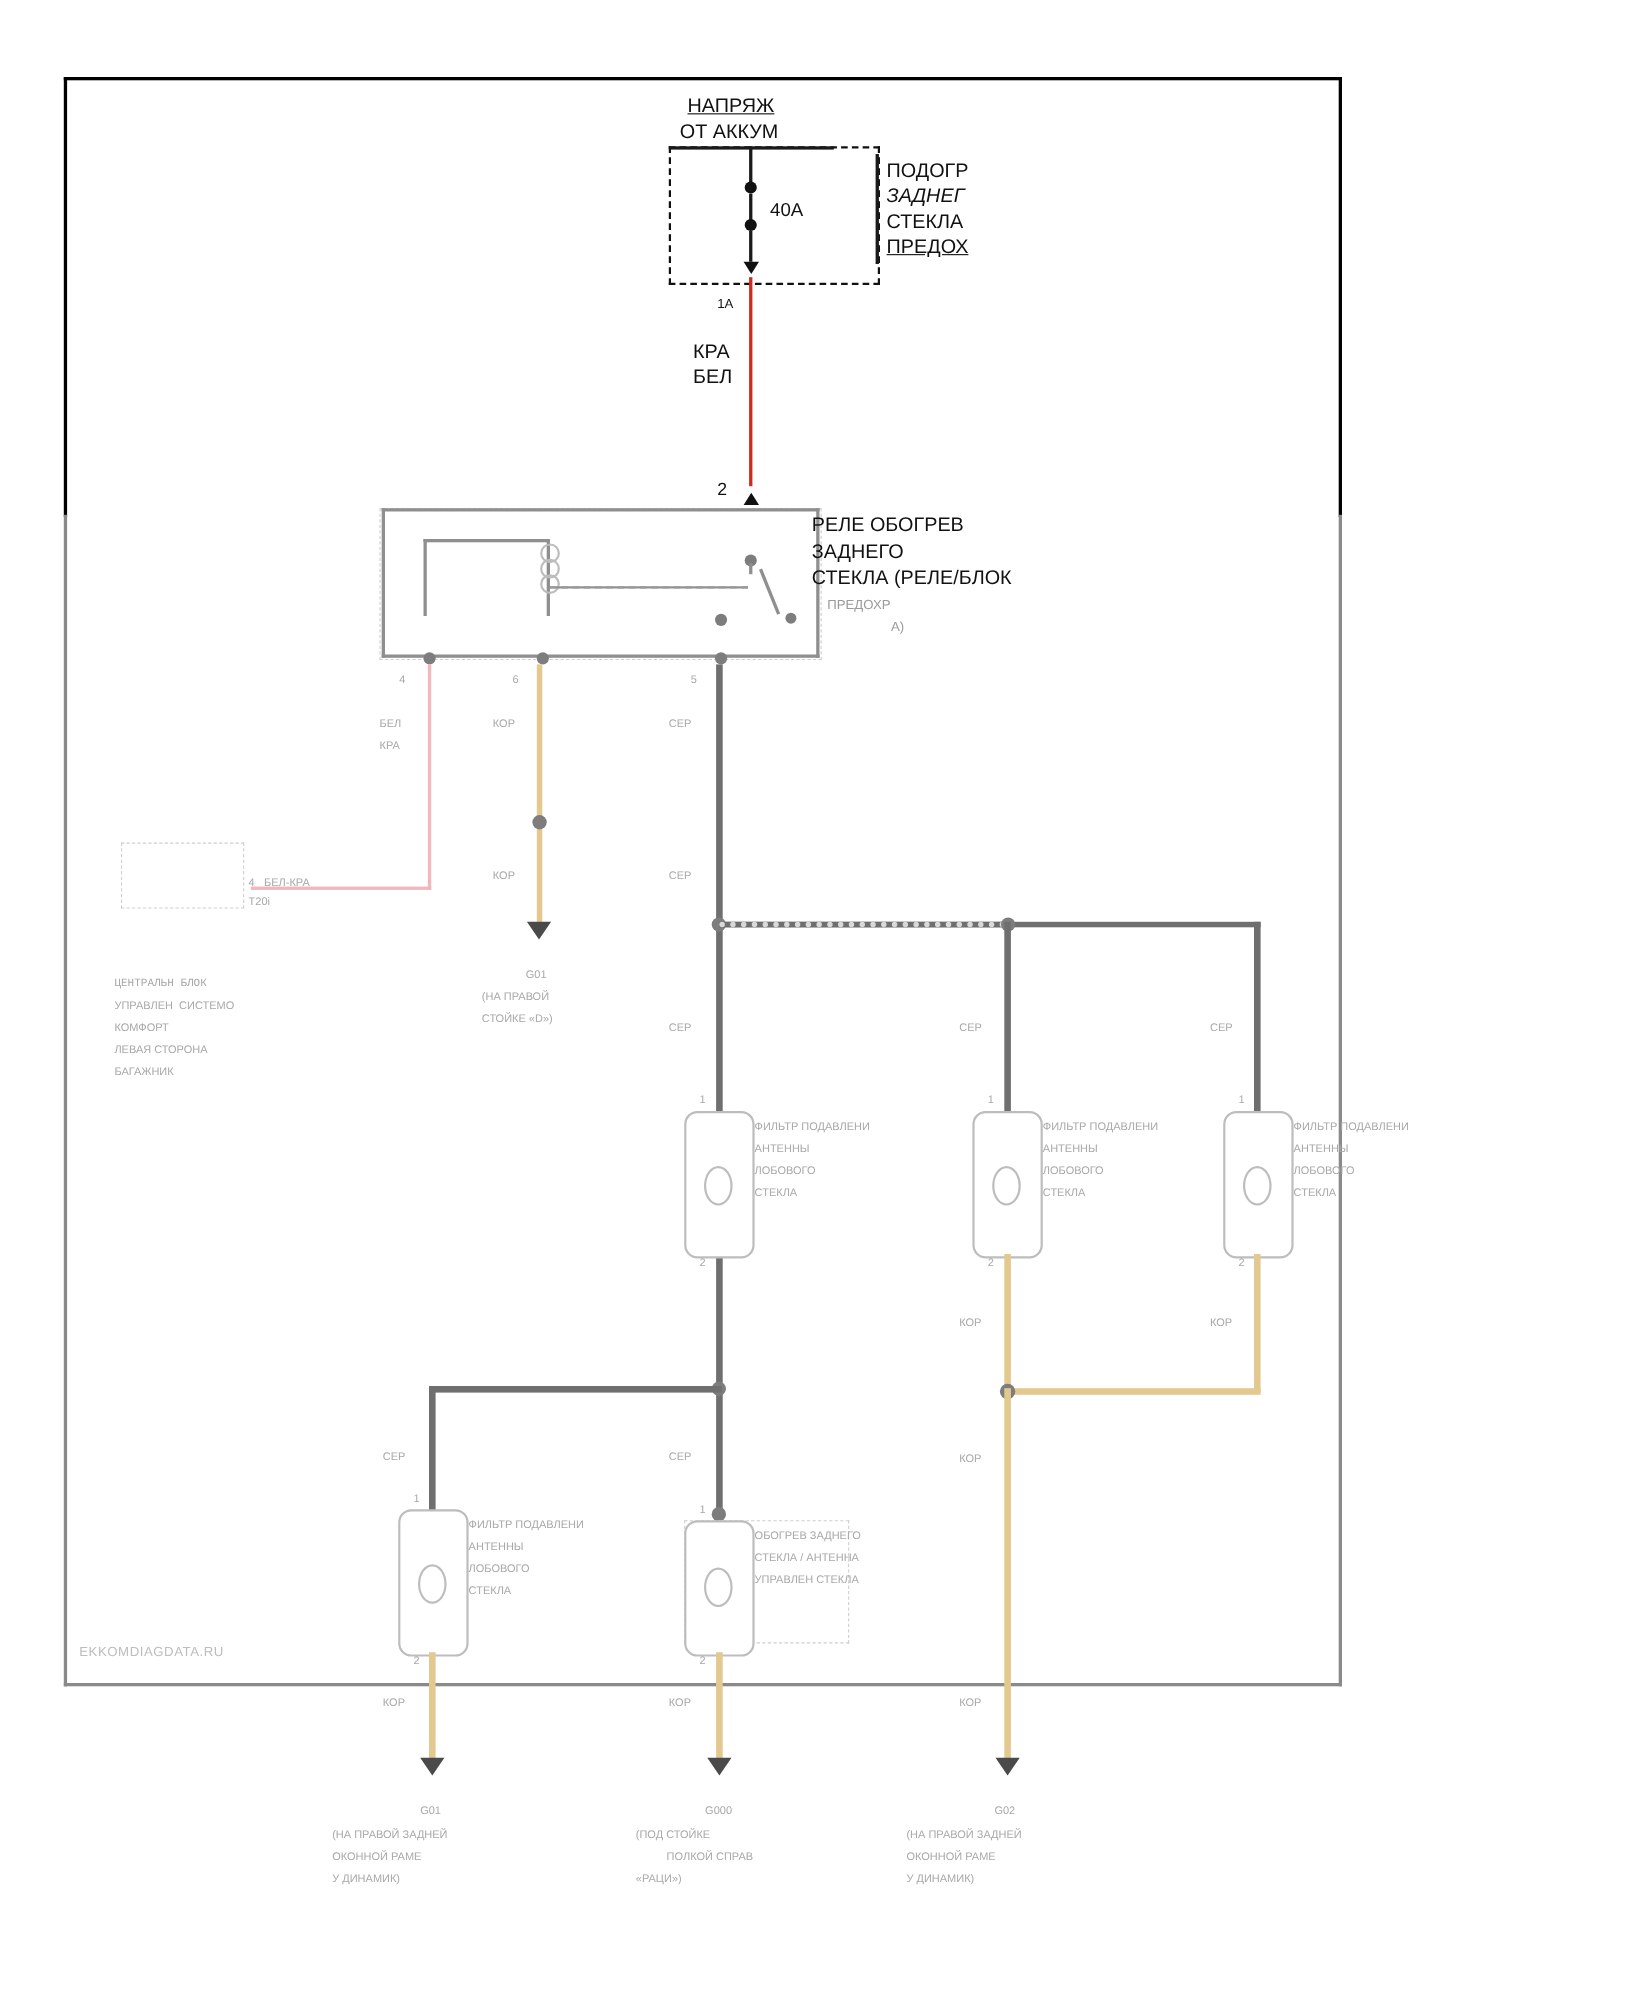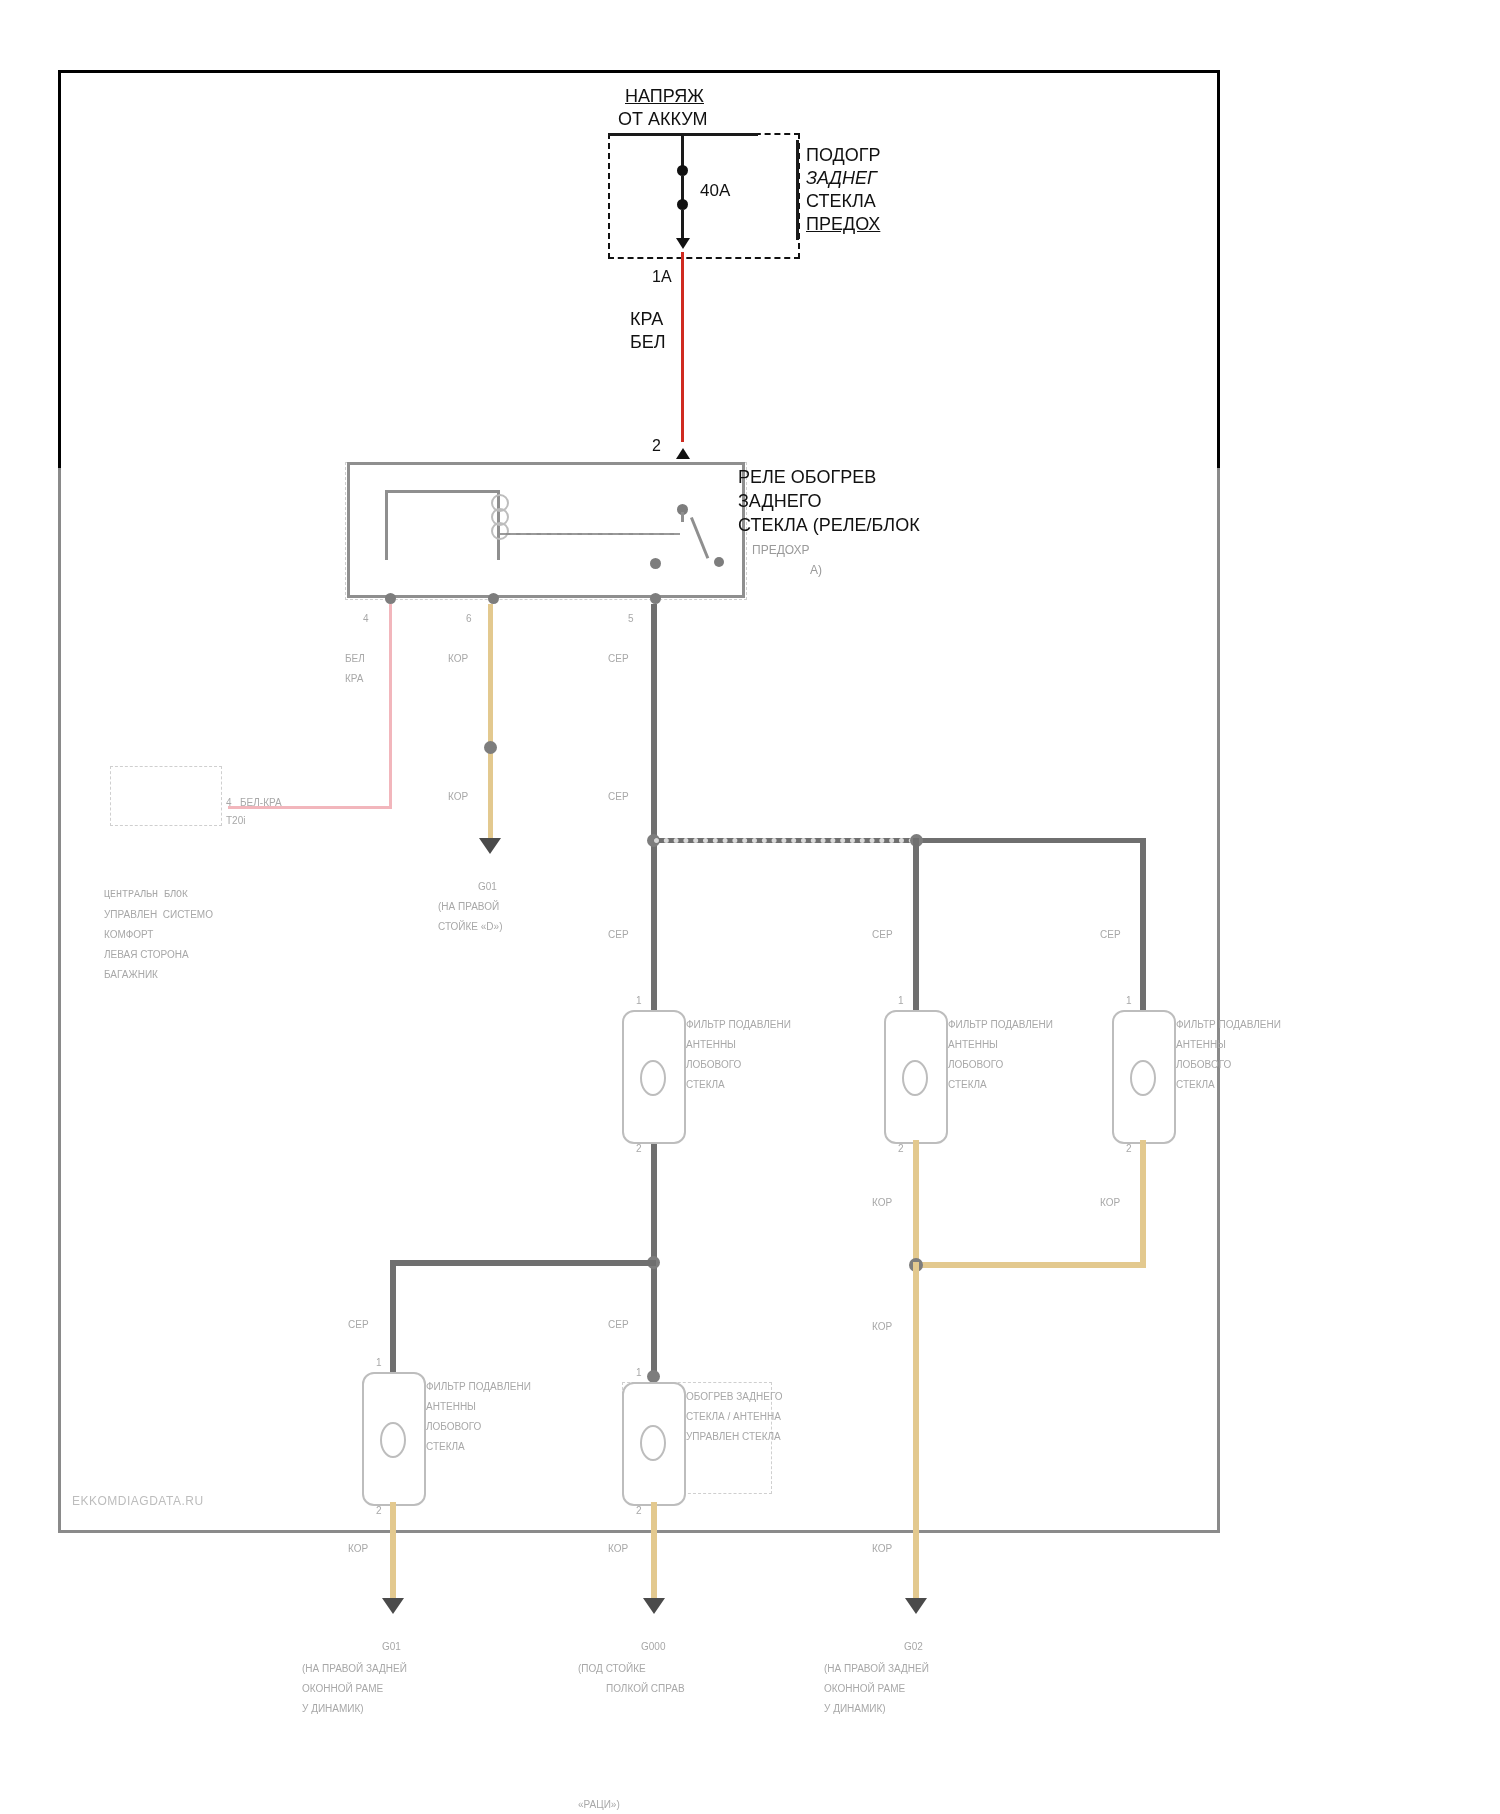--- a/index.html
+++ b/index.html
@@ -193,21 +193,21 @@
   <div class="lbl" style="left:700px; top:180px;">40А</div>
 
   <div class="wire w-black" style="left:796px; top:140px; width:3px; height:100px;"></div>
   <div class="lbl big" style="left:806px; top:144px;">ПОДОГР</div>
   <div class="lbl big" style="left:806px; top:167px;font-style:italic;">ЗАДНЕГ</div>
   <div class="lbl big" style="left:806px; top:190px;">СТЕКЛА</div>
   <div class="lbl big" style="left:806px; top:213px;text-decoration:underline;">ПРЕДОХ</div>
 
   <div class="wire w-black" style="left:681px; top:210px; width:3px; height:28px;"></div>
   <div class="arrow-down" style="left:676px; top:238px;"></div>
-  <div class="lbl pinnum" style="left:652px; top:266px; font-size:16px; color:#111;">1А</div>
+  <div class="lbl pinnum" style="left:652px; top:266px; font-size:12px; color:#111;">1А</div>
 
   <div class="wire w-red" style="left:681px; top:252px; width:3px; height:190px;"></div>
   <div class="lbl big" style="left:630px; top:308px;">КРА</div>
   <div class="lbl big" style="left:630px; top:331px;">БЕЛ</div>
 
   <div class="lbl pinnum" style="left:652px; top:435px; font-size:16px; color:#111;">2</div>
   <div class="arrow-up" style="left:676px; top:448px;"></div>
 
   <div class="dashbox faint" style="left:345px; top:462px; width:400px; height:136px;"></div>
 
@@ -353,21 +353,21 @@
   <div class="gnd" style="left:382px; top:1598px;"></div>
   <div class="lbl tiny" style="left:382px; top:1640px;">G01</div>
   <div class="lbl tiny" style="left:302px; top:1662px;">(НА ПРАВОЙ ЗАДНЕЙ</div>
   <div class="lbl tiny" style="left:302px; top:1682px;">ОКОННОЙ РАМЕ</div>
   <div class="lbl tiny" style="left:302px; top:1702px;">У ДИНАМИК)</div>
 
   <div class="gnd" style="left:643px; top:1598px;"></div>
   <div class="lbl tiny" style="left:641px; top:1640px;">G000</div>
   <div class="lbl tiny" style="left:578px; top:1662px;">(ПОД СТОЙКЕ</div>
   <div class="lbl tiny" style="left:578px; top:1682px;margin-left:28px;">ПОЛКОЙ СПРАВ</div>
-  <div class="lbl tiny" style="left:578px; top:1798px;">«РАЦИ»)</div>
+  <div class="lbl tiny" style="left:578px; top:1702px;">«РАЦИ»)</div>
 
   <div class="gnd" style="left:905px; top:1598px;"></div>
   <div class="lbl tiny" style="left:904px; top:1640px;">G02</div>
   <div class="lbl tiny" style="left:824px; top:1662px;">(НА ПРАВОЙ ЗАДНЕЙ</div>
   <div class="lbl tiny" style="left:824px; top:1682px;">ОКОННОЙ РАМЕ</div>
   <div class="lbl tiny" style="left:824px; top:1702px;">У ДИНАМИК)</div>
 
   <div class="site">EKKOMDIAGDATA.RU</div>
 
 </div>

